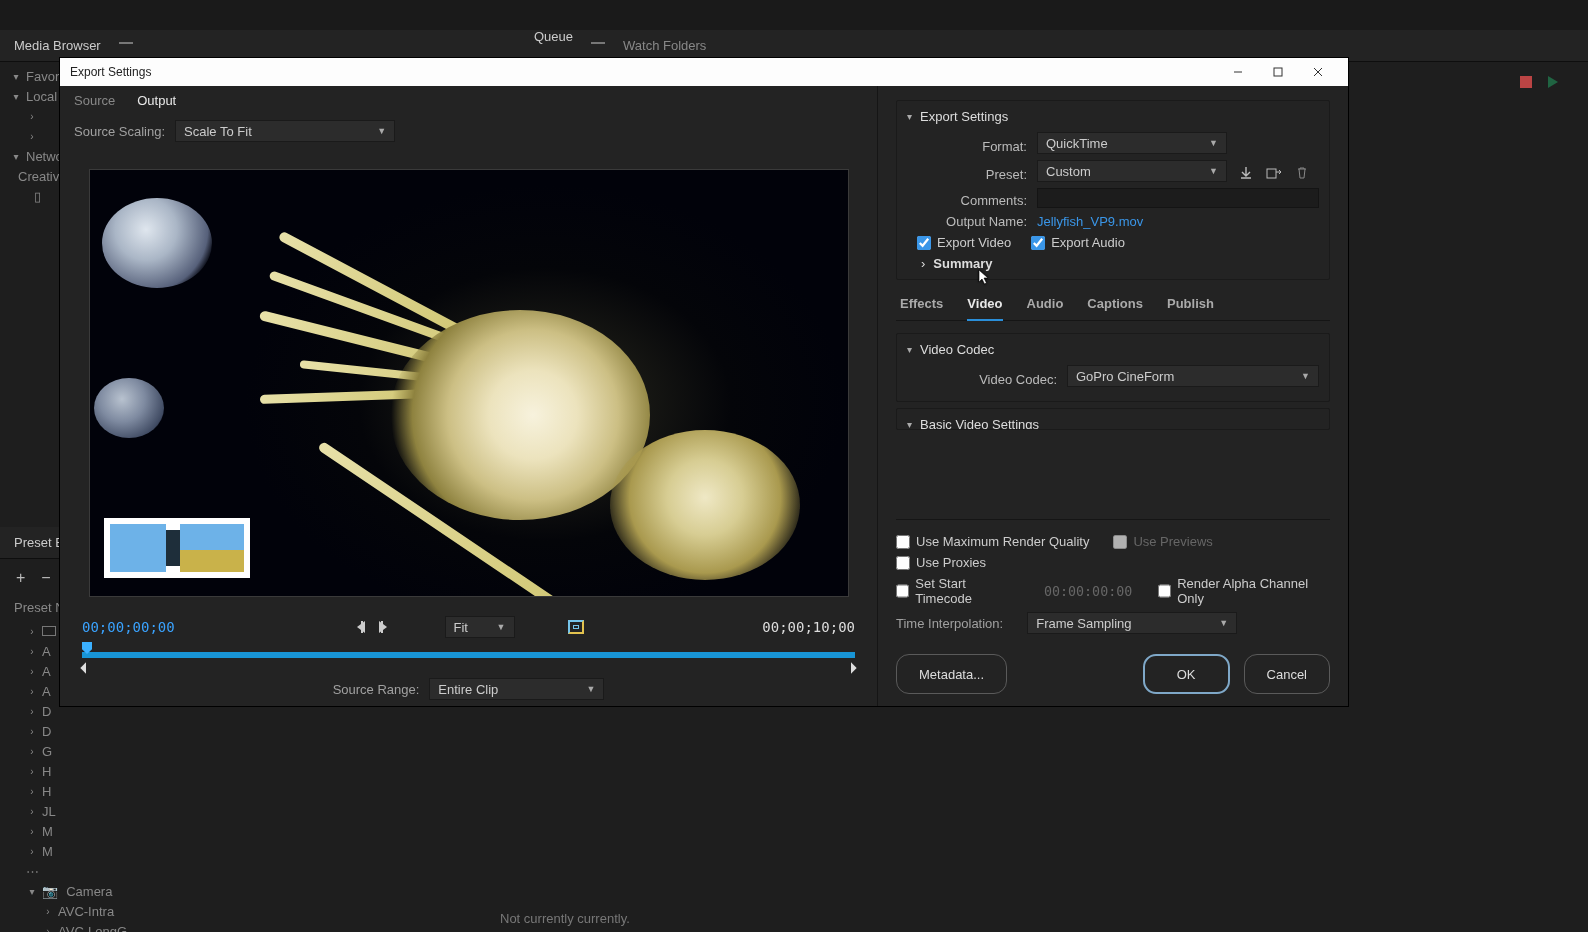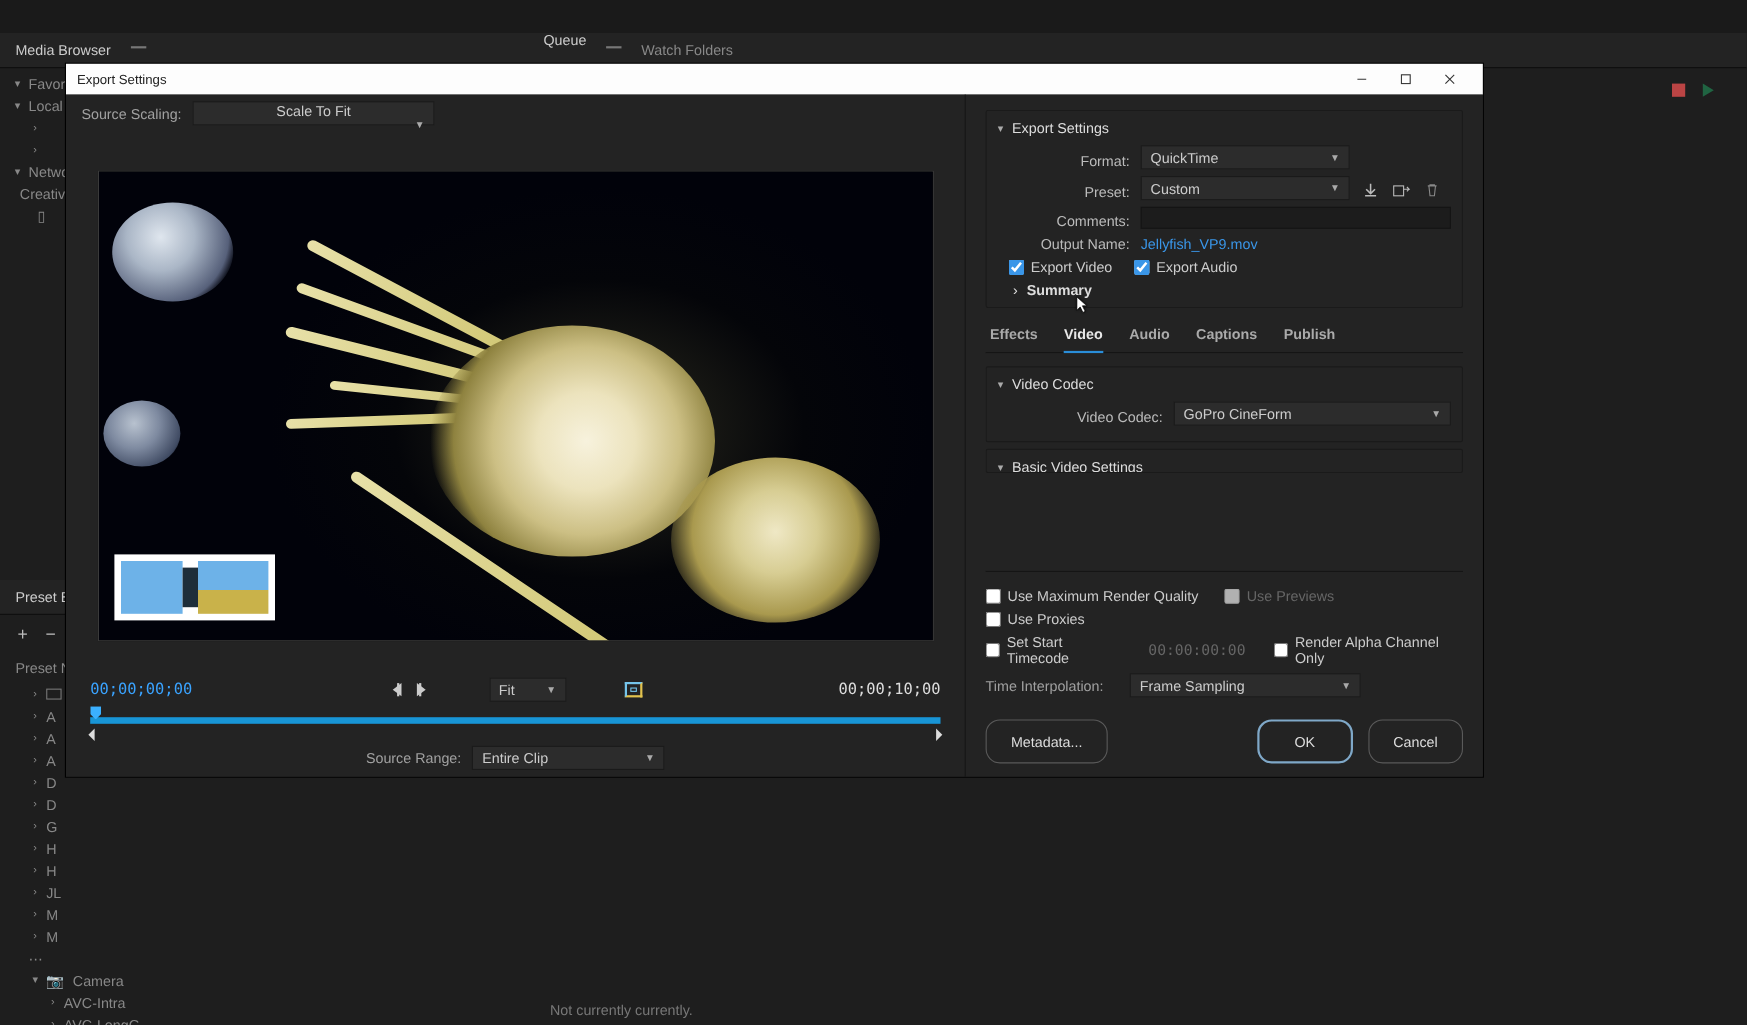--- a/index.html
+++ b/index.html
@@ -232,21 +232,21 @@
           </div>
         <div class="tree-row" style="padding-left:42px;">
             <span class="caret">›</span>
             <span class="lbl">AVC-LongG</span>
           </div>
 
       </div>
     </div>
     <div class="bg-right">
       <div class="bg-panel-head">
-        <span class="tab active" style="border-bottom:2px solid #2a8ed9;padding-bottom:16px;">Queue</span>
+        <span class="tab active" style="border-bottom:2px solid #2a8ed9;padding-bottom:16px;margin-left:40px;">Queue</span>
         <span class="bg-menu-icon"></span>
         <span class="tab">Watch Folders</span>
       </div>
       <div class="bg-right-toolbar">
         <div class="bg-sq"></div>
         <div class="bg-tri"></div>
       </div>
       <div class="bg-right-body"></div>
       <div class="bg-status">Not currently currently.</div>
     </div>
@@ -270,23 +270,27 @@
         <svg viewBox="0 0 10 10">
           <line x1="1" y1="1" x2="9" y2="9" stroke="#333" stroke-width="1"></line>
           <line x1="9" y1="1" x2="1" y2="9" stroke="#333" stroke-width="1"></line>
         </svg>
       </div>
   </div>
 
   <div class="modal-body">
 
     <div class="left-pane">
+      <div class="lp-tabs">
+        <span class="lp-tab">Source</span>
+        <span class="lp-tab active">Output</span>
+      </div>
       <div class="lp-row">
         <span>Source Scaling:</span>
-        <div class="dropdown" style="width:220px;flex-direction:column;">
+        <div class="dropdown" style="width:220px;">
           <span>Scale To Fit</span>
           <span class="caret-dn">▼</span>
         </div>
       </div>
       <div class="preview-wrap">
         <div class="preview">
           <div class="jelly-bg"></div>
           <div class="tent t1"></div>
             <div class="tent t2"></div>
             <div class="tent t3"></div>

